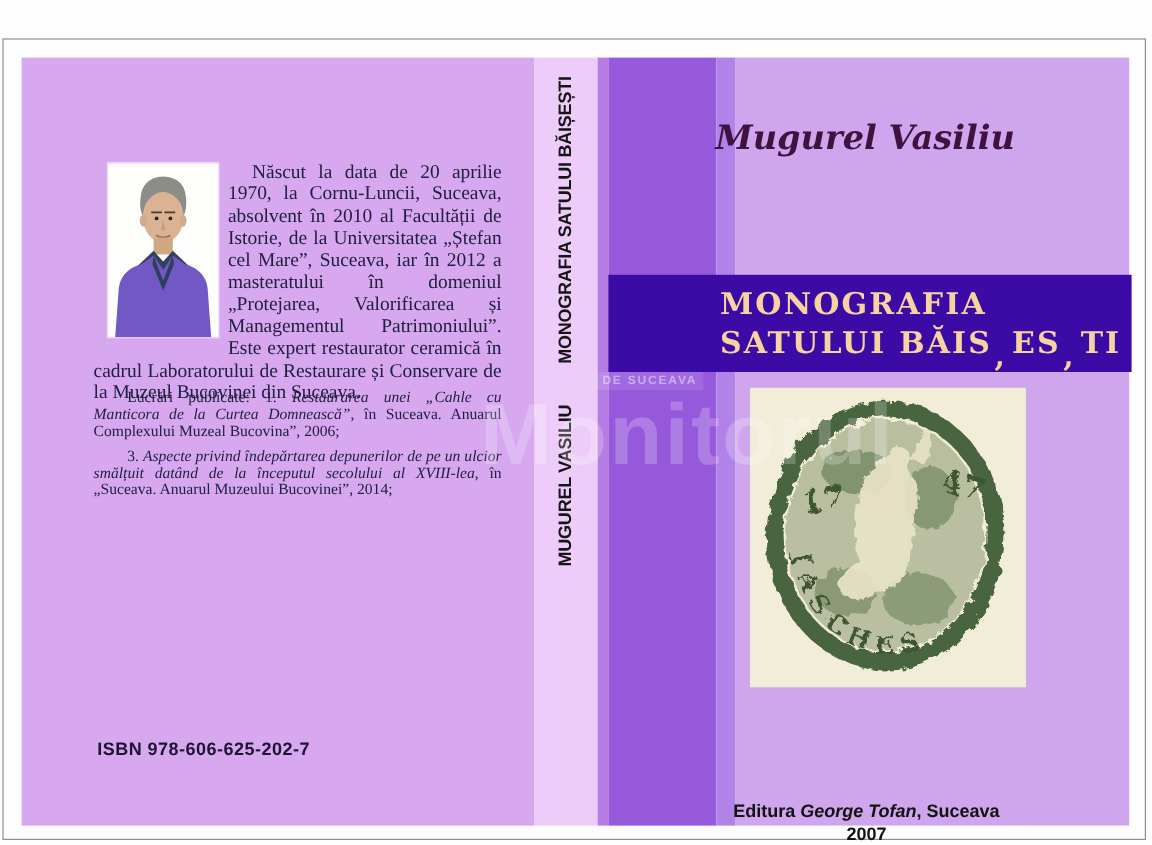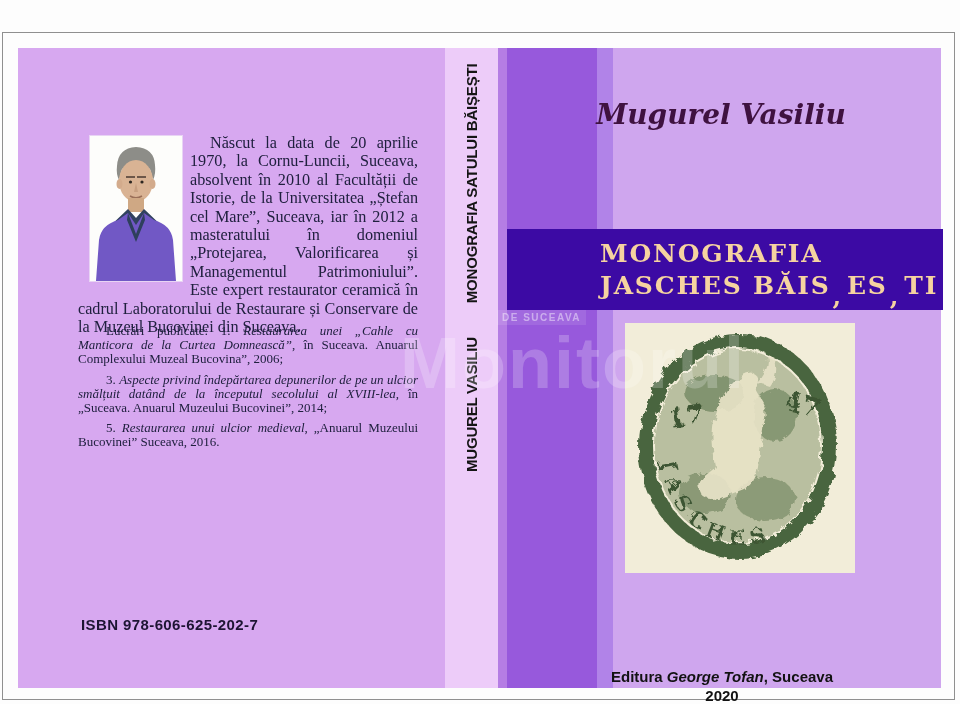--- a/index.html
+++ b/index.html
@@ -91,38 +91,37 @@
         <path d="M6 145 L9 104 Q11 89 28 84 L38 77 L46 89 L54 77 L64 84 Q81 89 83 104 L86 145Z" fill="#7158c5"></path>
         <path d="M38 77 L46 98 L54 77 L55 84 L46 106 L37 84Z" fill="#2e3f5c"></path>
       </svg>
       <span>Născut la data de 20 aprilie 1970, la Cornu-Luncii, Suceava, absolvent în 2010 al Facultății de Istorie, de la Universitatea „Ștefan cel Mare”, Suceava, iar în 2012 a masteratului în domeniul „Protejarea, Valorificarea și Managementul Patrimoniului”. Este expert restaurator ceramică în cadrul Laboratorului de Restaurare și Conservare de la Muzeul Bucovinei din Suceava.</span>
     </div>
 
     <div id="pubs">
 
     <p class="pub"><span>Lucrări publicate: 1. </span><span class="it">Restaurarea unei „Cahle cu Manticora de la Curtea Domnească”</span><span>, în Suceava. Anuarul Complexului Muzeal Bucovina”, 2006;</span></p>
         <p class="pub"><span>3. </span><span class="it">Aspecte privind îndepărtarea depunerilor de pe un ulcior smălțuit datând de la începutul secolului al XVIII-lea,</span><span> în „Suceava. Anuarul Muzeului Bucovinei”, 2014;</span></p>
-        <p class="pub"><span>5. </span><span class="it">Restaurarea unui ulcior medieval</span><span>, „Anuarul Muzeului Bucovinei” Suceava, 2016.</span></p>
       </div>
 
     <div id="isbn">ISBN 978-606-625-202-7</div>
 
     <div id="spine-text-wrap">
       <div id="spine-text">
         <span>MUGUREL VASILIU</span>
         <span>MONOGRAFIA SATULUI BĂIȘEȘTI</span>
       </div>
     </div>
 
     <div id="author-script">Mugurel Vasiliu</div>
 
     <div id="title-band">
       <div class="inner">
         <div>MONOGRAFIA</div>
-        <div><span>JASCHES BĂIS</span><span class="cb">,</span><span>ES</span><span class="cb">,</span><span>TI</span></div>
+        <div><span>SATULUI BĂIS</span><span class="cb">,</span><span>ES</span><span class="cb">,</span><span>TI</span></div>
       </div>
     </div>
 
     <svg id="seal" viewBox="0 0 230 250" xmlns="http://www.w3.org/2000/svg">
       <defs>
         <filter id="rough" x="-10%" y="-10%" width="120%" height="120%">
           <feTurbulence type="fractalNoise" baseFrequency="0.12 0.1" numOctaves="3" seed="7" result="n"></feTurbulence>
           <feDisplacementMap in="SourceGraphic" in2="n" scale="8"></feDisplacementMap>
         </filter>
         <path id="legarc" d="M36 140 A 82 96 0 0 0 196 152"></path>
@@ -140,19 +139,19 @@
         <text x="44" y="104" font-size="26" font-weight="bold" fill="#2f4a27" font-family="DejaVu Serif, serif" transform="rotate(-8 44 104)">17</text>
         <text x="158" y="86" font-size="26" font-weight="bold" fill="#2f4a27" font-family="DejaVu Serif, serif" transform="rotate(14 158 86)">47</text>
         <text font-size="21" font-weight="bold" fill="#2f4a27" letter-spacing="7" font-family="DejaVu Serif, serif">
           <textPath href="#legarc">JASCHES</textPath>
         </text>
       </g>
     </svg>
 
     <div id="publisher">
       <div><span>Editura </span><span class="it">George Tofan</span><span>, Suceava</span></div>
-      <div>2020</div>
+      <div>2007</div>
     </div>
 
     <div id="wm-small">DE SUCEAVA</div>
     <div id="wm-big">Monitorul</div>
   </div>
 </div>
 
 </body></html>

